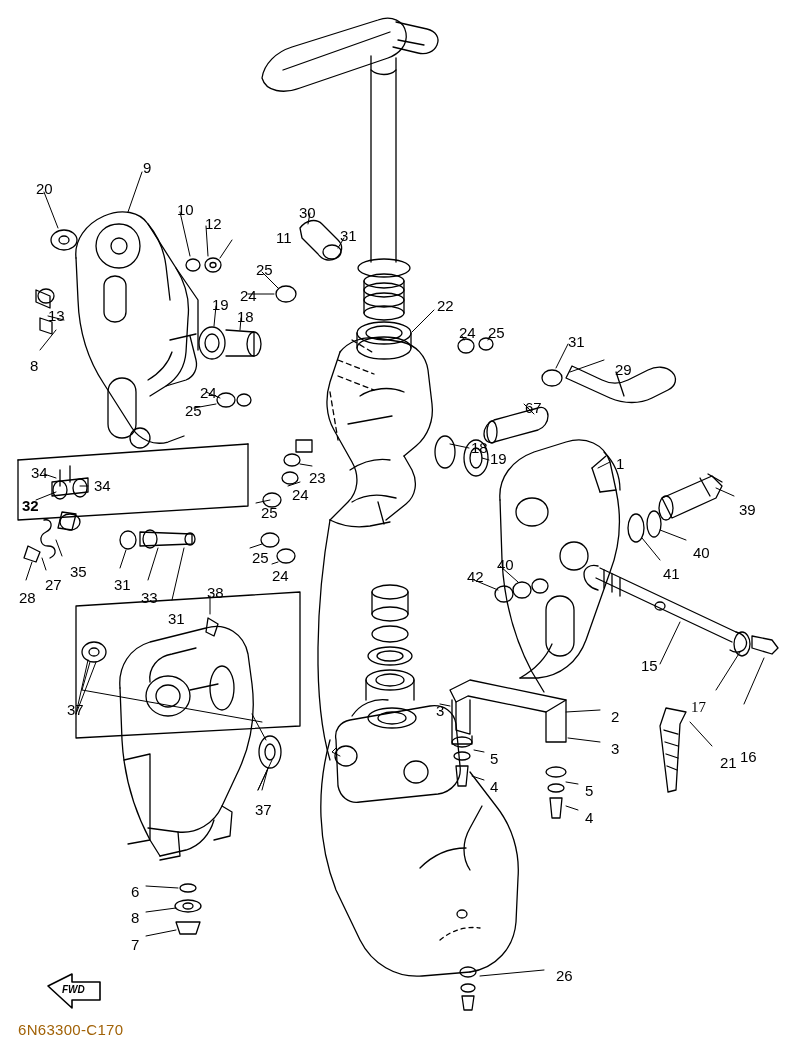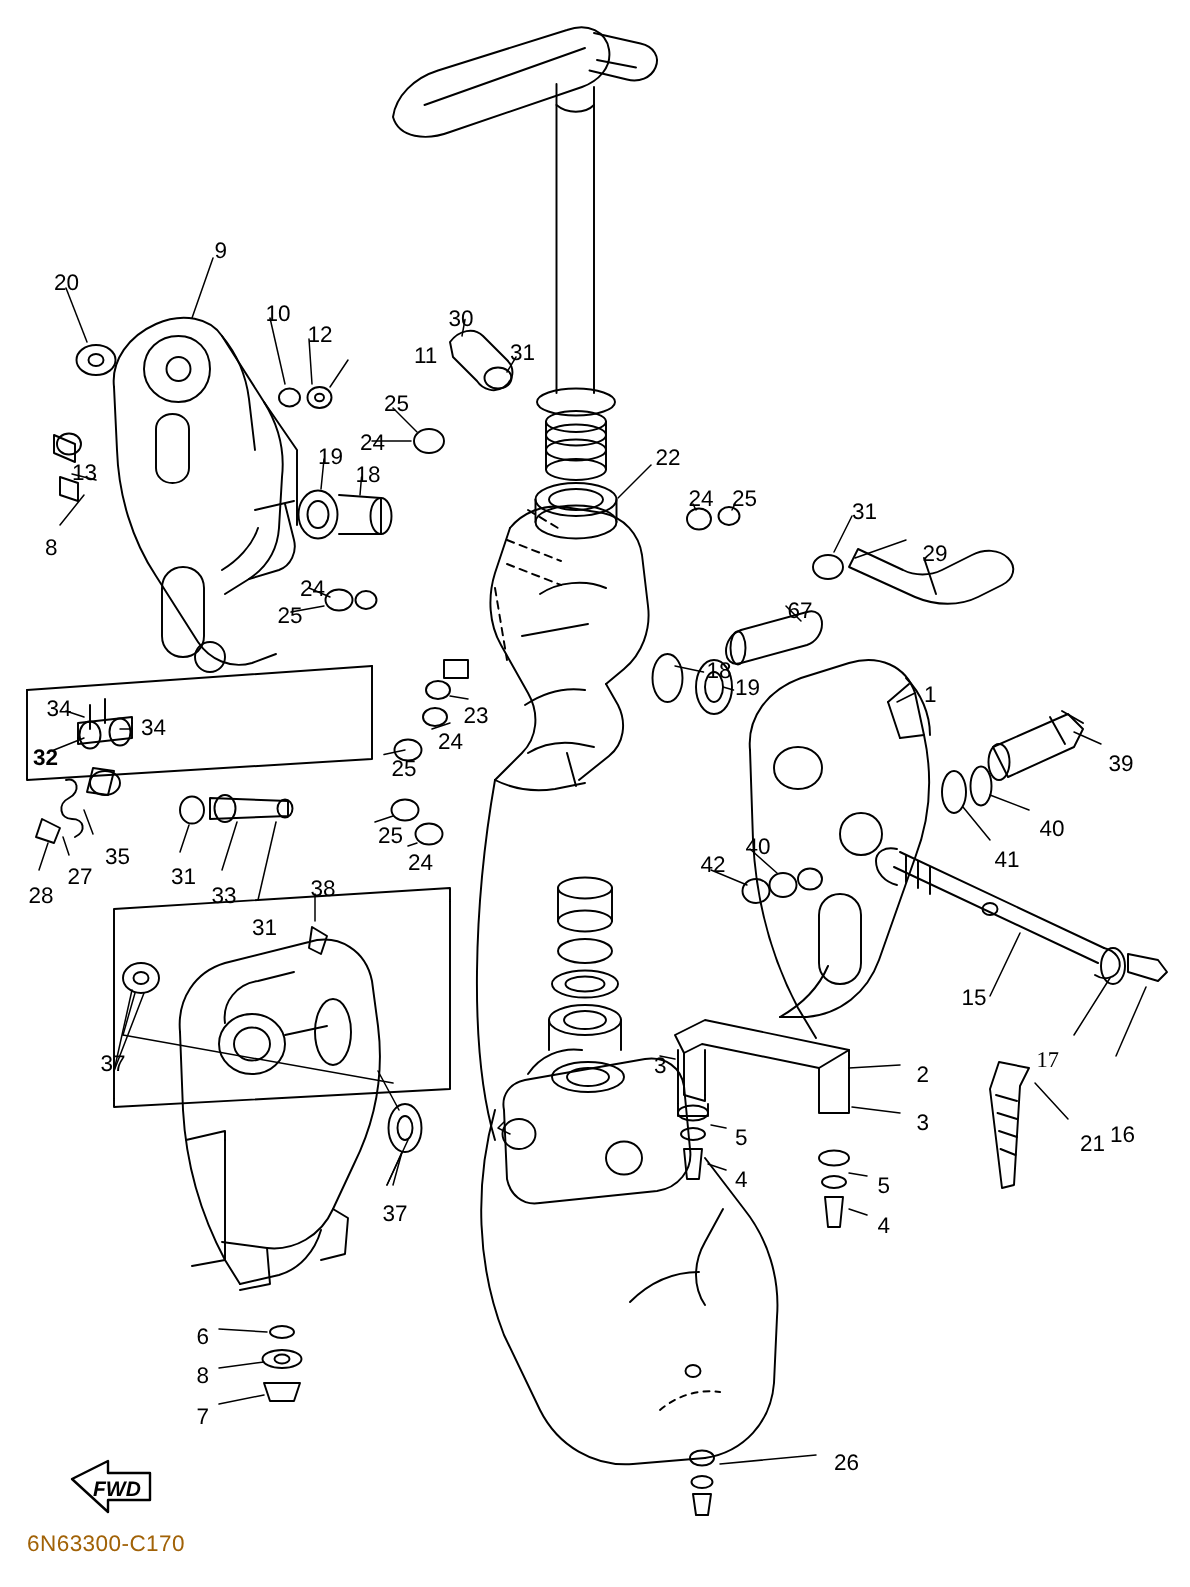--- a/index.html
+++ b/index.html
@@ -41,21 +41,21 @@
     left: 18px;
     top: 1021px;
     font-family: "Liberation Sans", sans-serif;
     font-size: 15px;
     letter-spacing: 0.3px;
     color: #a16207;
   }
   .fwd-text {
     position: absolute;
     font-family: "Liberation Sans", sans-serif;
-    font-size: 14px;
+    font-size: 10px;
     font-weight: bold;
     font-style: italic;
     color: #000;
   }
 </style>
 </head>
 <body>
 
 <div id="diagram-root">
 

